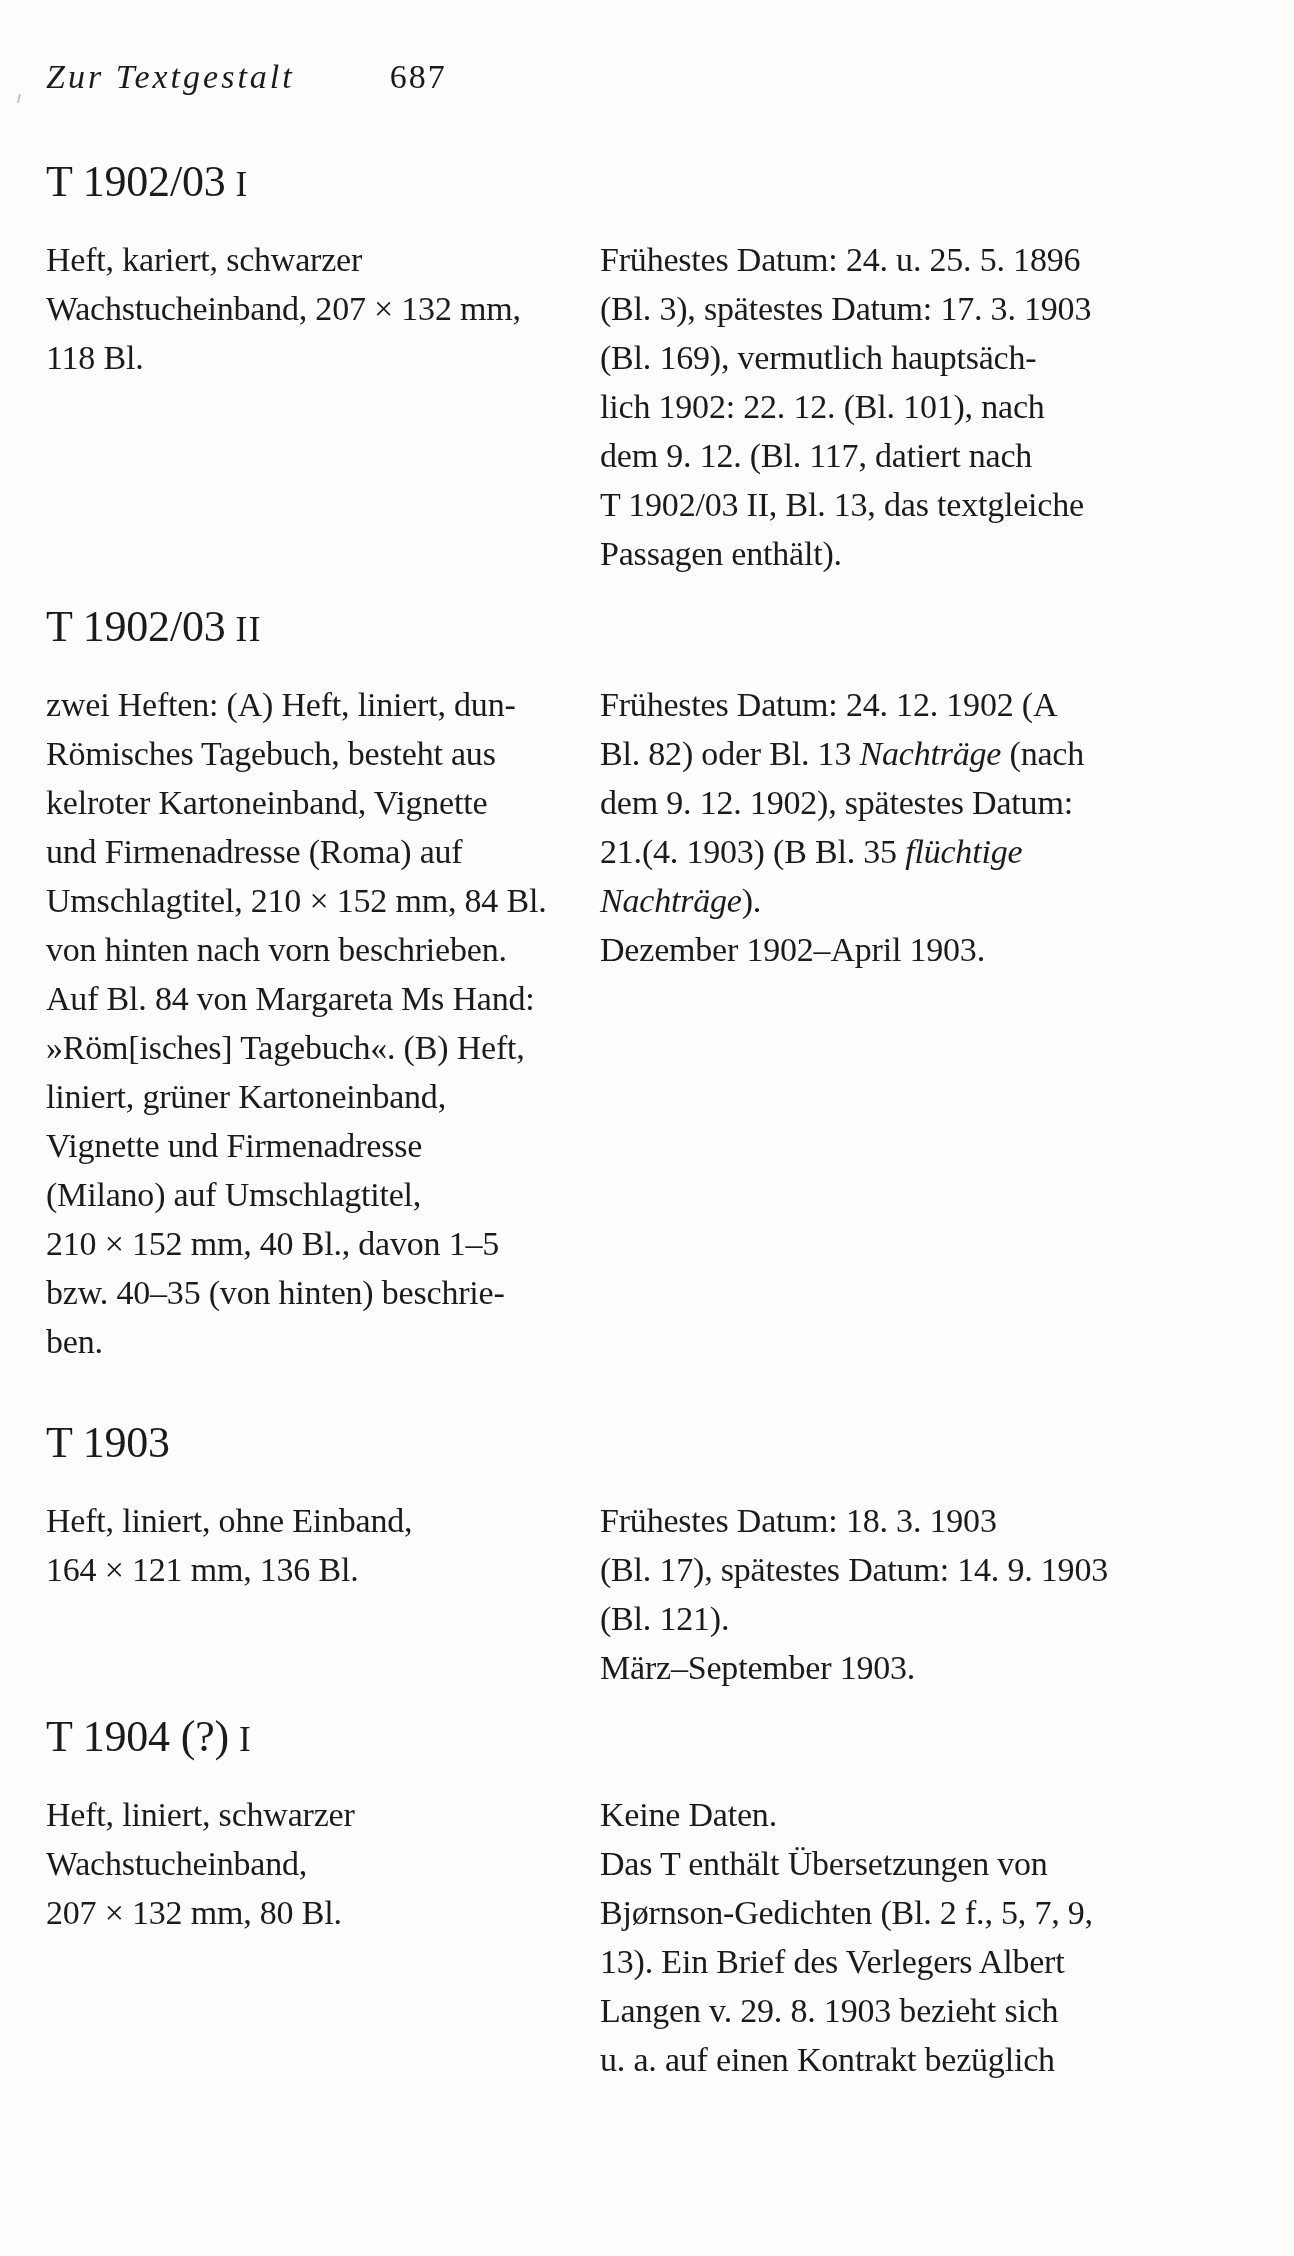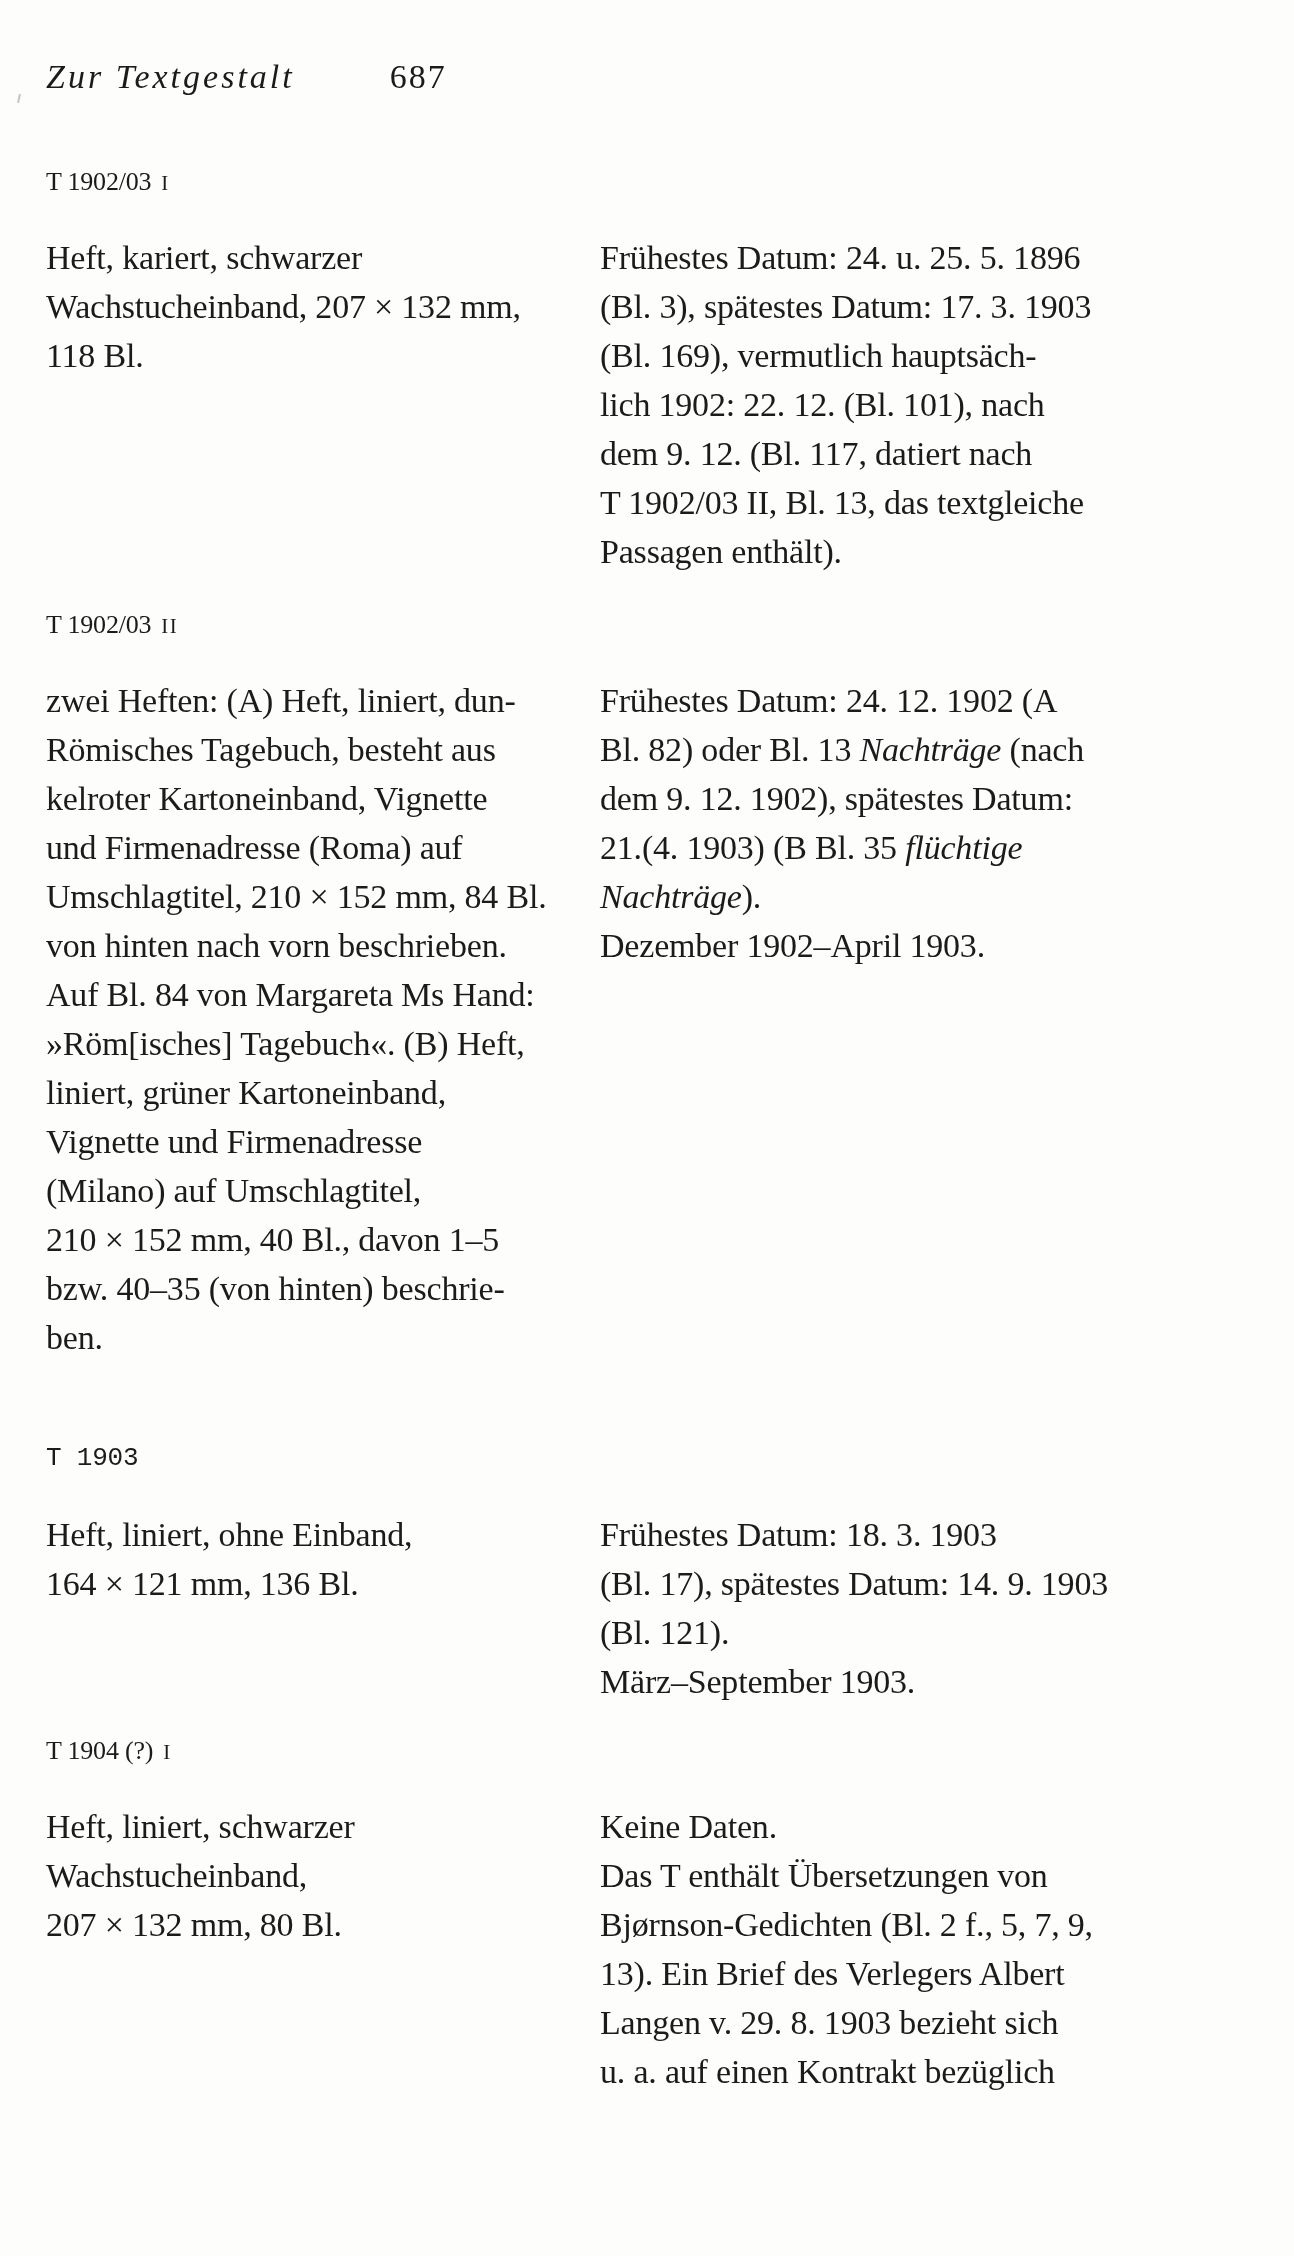--- a/index.html
+++ b/index.html
@@ -31,29 +31,29 @@
   }
   .running-header .title {
     font-style: italic;
     letter-spacing: 3px;
   }
   .running-header .folio {
     margin-left: 95px;
     letter-spacing: 2px;
   }
   .entry-heading {
-    font-size: 26px;
+    font-size: 44px;
     font-weight: normal;
     margin: 0;
     line-height: 49px;
     white-space: pre;
   }
   .mt-e1 { margin-top: 56px; }
   .mt-e2 { margin-top: 24px; }
-  .mt-e3 { margin-top: 72px; font-family: Liberation Mono, monospace; }
+  .mt-e3 { margin-top: 52px; }
   .mt-e4 { margin-top: 20px; }
   .sc {
     font-size: 0.8em;
     letter-spacing: 1.5px;
     margin-left: 10px;
   }
   .entry-body {
     margin-top: 26px;
     display: grid;
     grid-template-columns: 554px auto;

